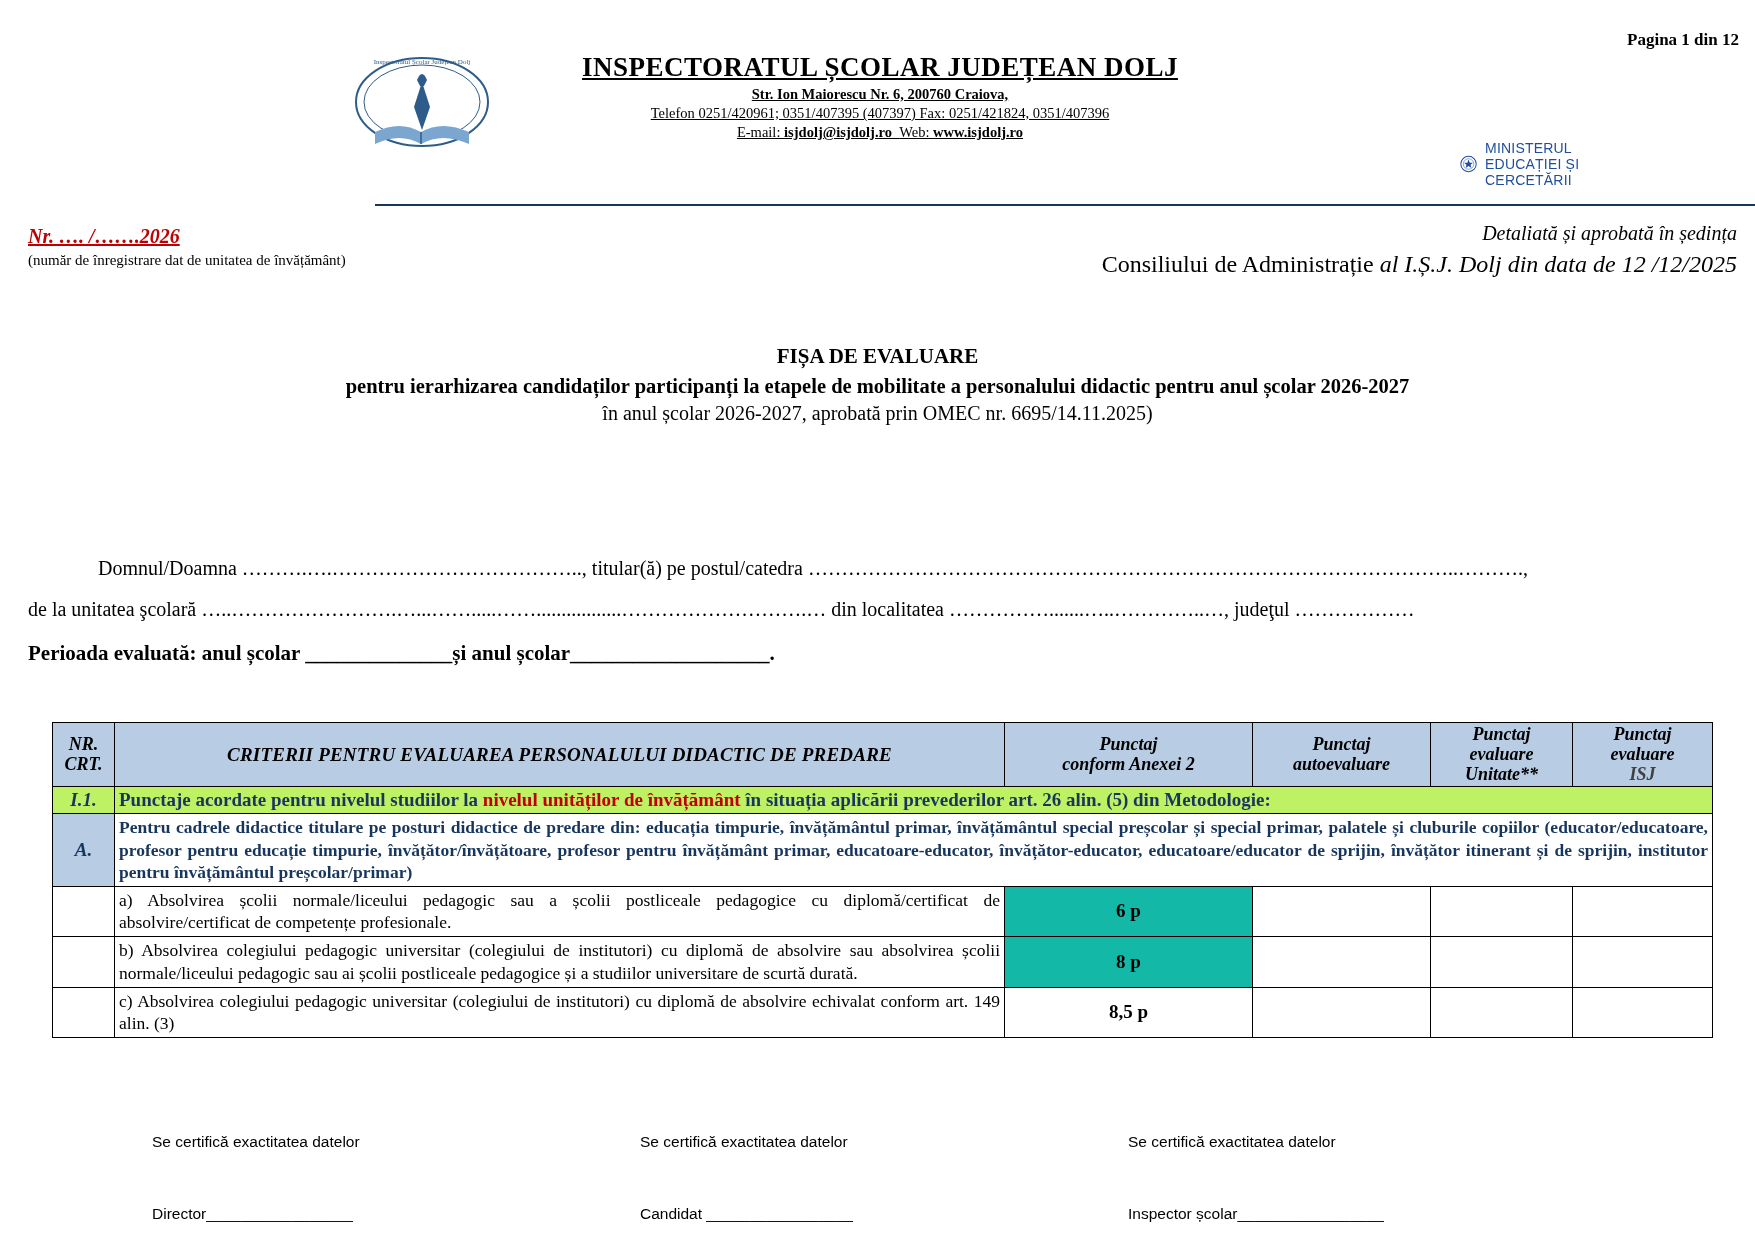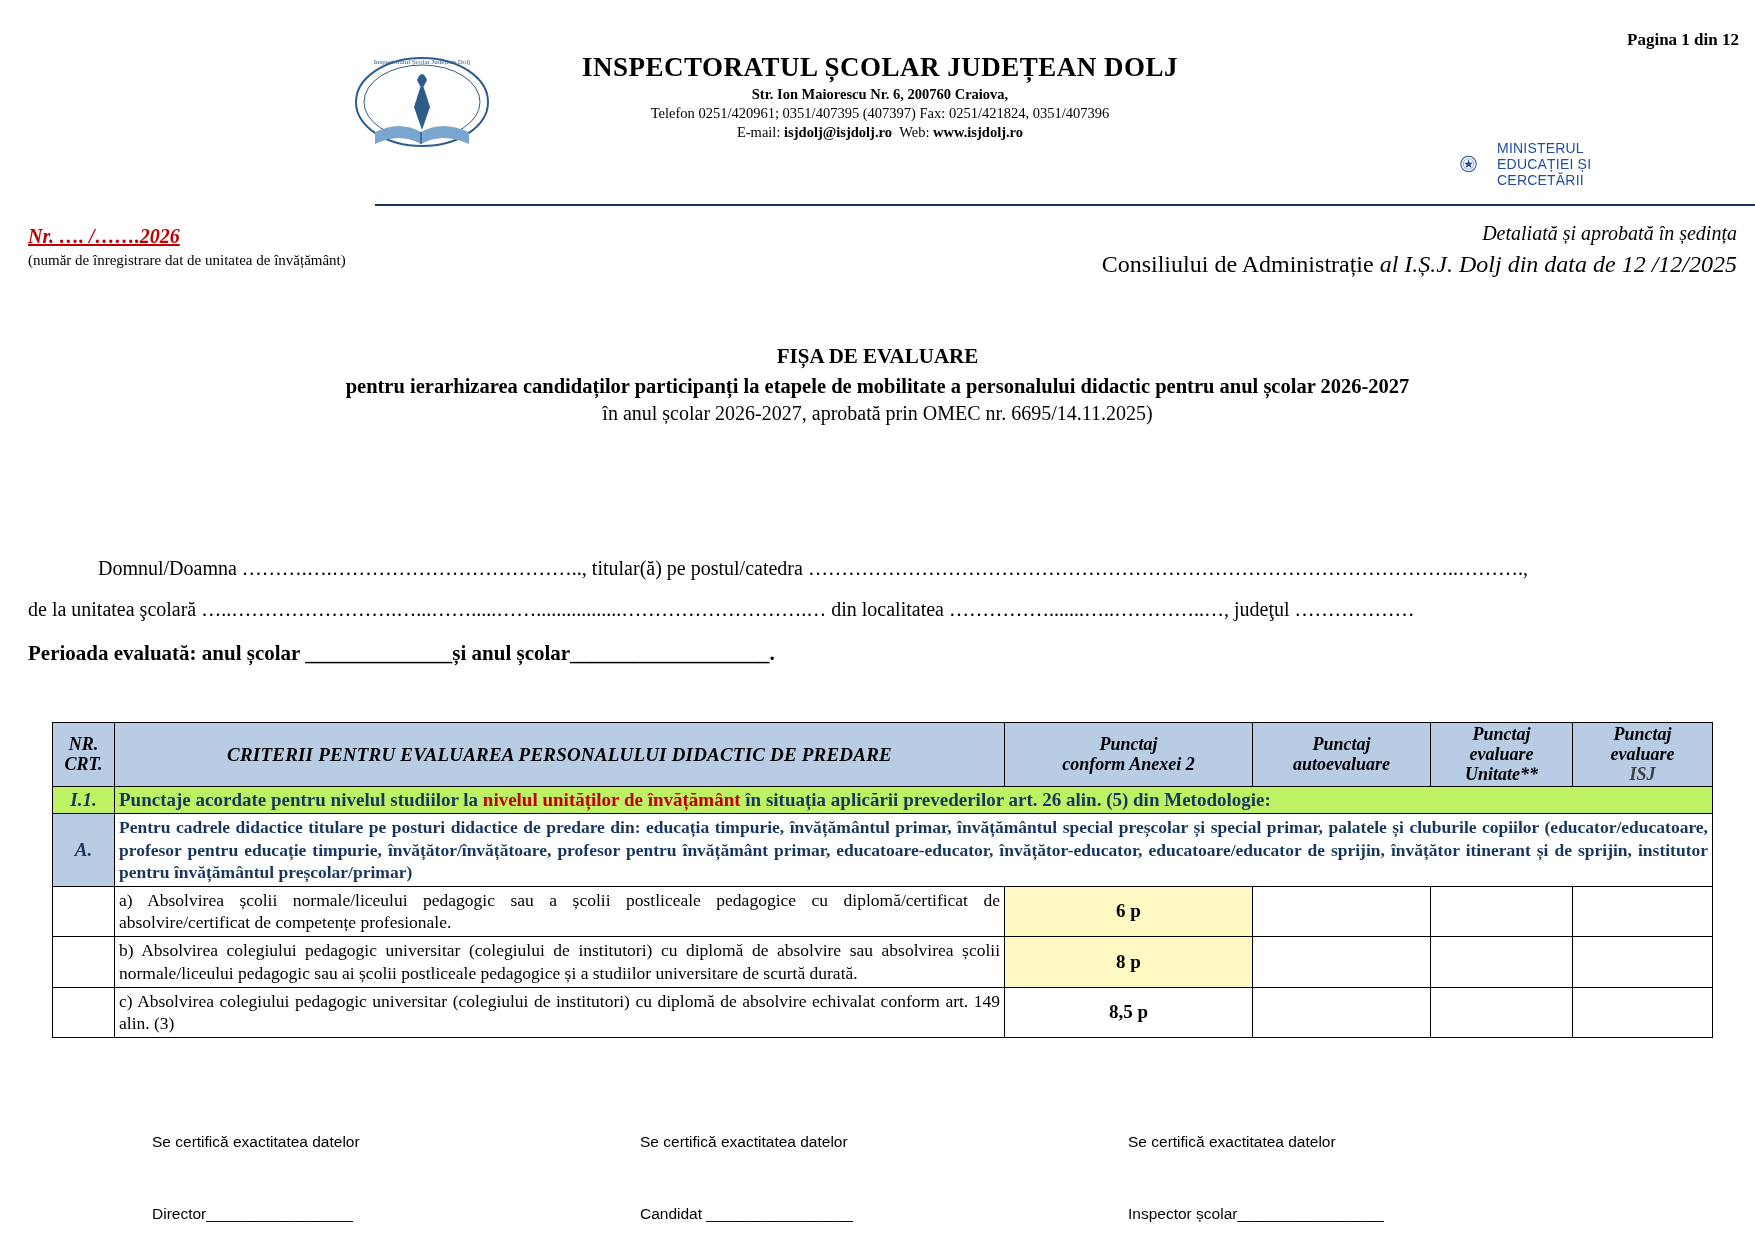--- a/index.html
+++ b/index.html
@@ -30,20 +30,21 @@
     font-weight: bold;
     font-family: "Liberation Serif", serif;
   }
 
   
   .header {
     position: absolute;
     top: 52px;
     left: 360px;
     width: 1040px;
+    text-decoration: underline;
   }
   .logo {
     position: absolute;
     left: -15px;
     top: 0px;
     width: 155px;
     height: 105px;
   }
   .header-texts {
     width: 100%;
@@ -75,21 +76,21 @@
     left: 15px;
     width: 1385px;
     border-bottom: 2px solid #17365d;
   }
   .ministry {
     position: absolute;
     top: 88px;
     left: 1100px;
     display: flex;
     align-items: center;
-    gap: 20px;
+    gap: 8px;
     justify-content: center;
   }
   .ministry-text {
     color: #1f4e9c;
     font-size: 14px;
     font-family: "Liberation Sans", sans-serif;
     letter-spacing: 0.2px;
   }
 
   
@@ -214,21 +215,21 @@
     line-height: 1.28;
     padding: 4px 6px;
   }
   .crit-cell {
     font-size: 17.5px;
     text-align: justify;
     line-height: 1.3;
     padding: 4px 6px;
   }
   .points-cell {
-    background: #fef9c3;
+    background: #14b8a6;
     text-align: center;
     font-weight: bold;
     font-size: 19px;
   }
   .points-cell.plain {
     background: #ffffff;
   }
   .blank-cell { background: #ffffff; }
 
   

